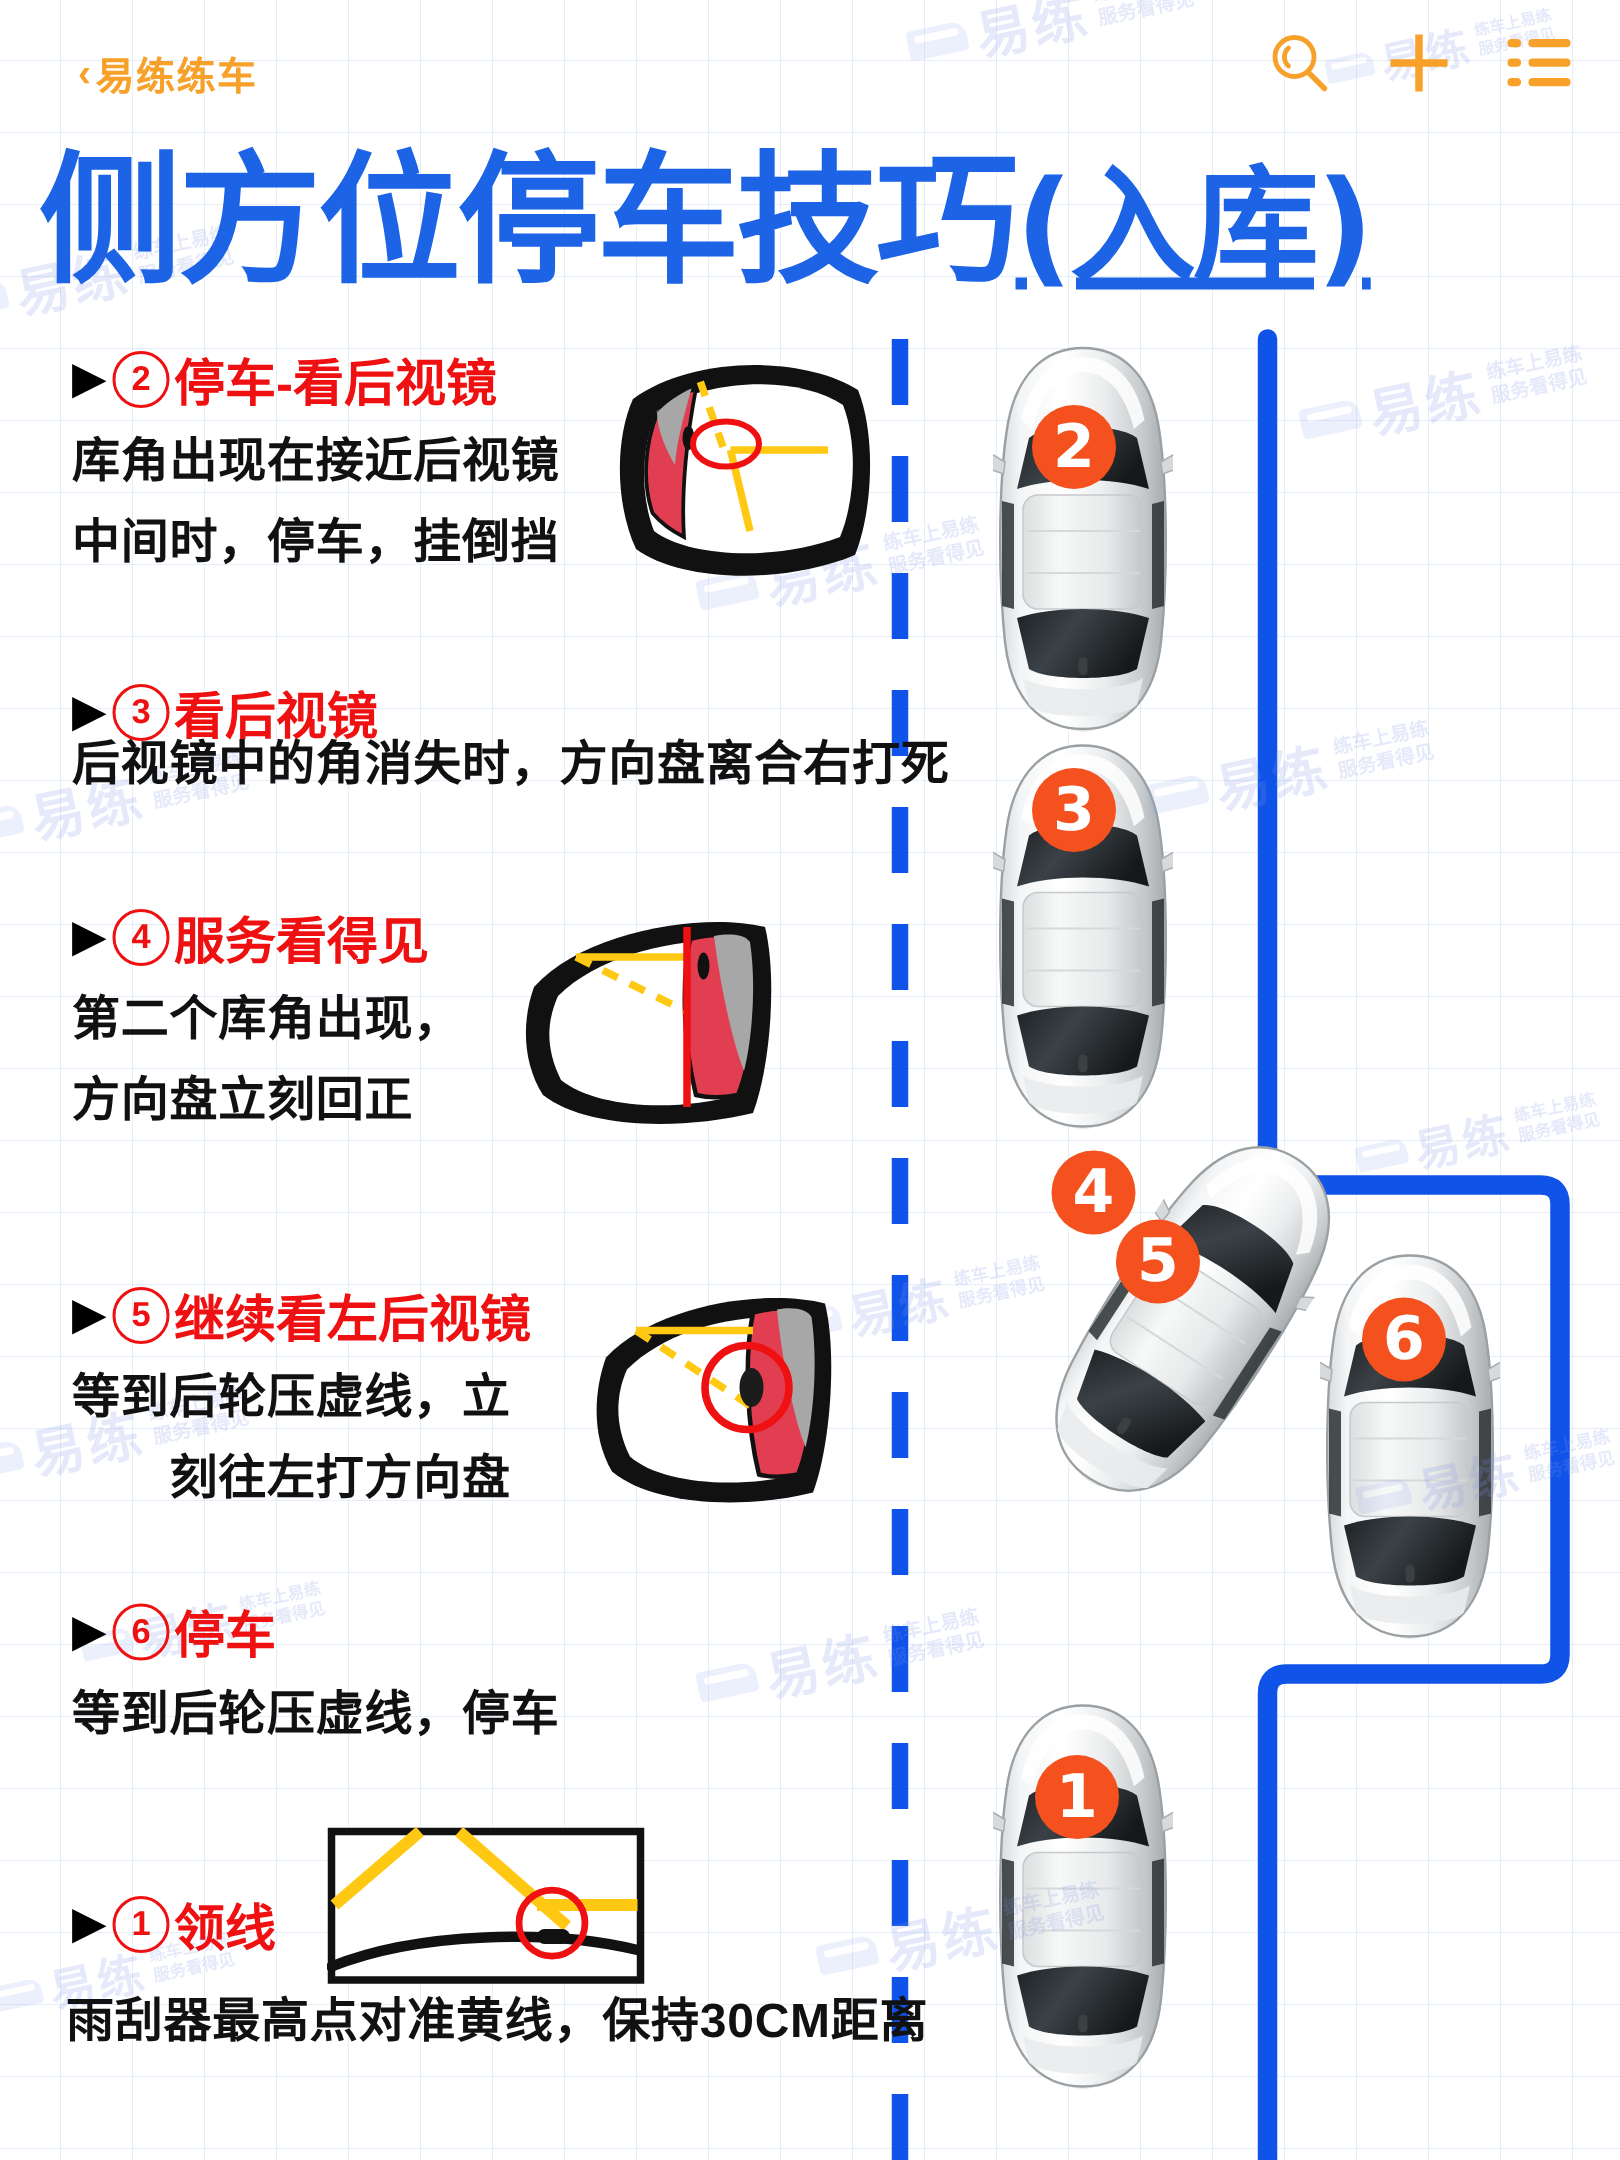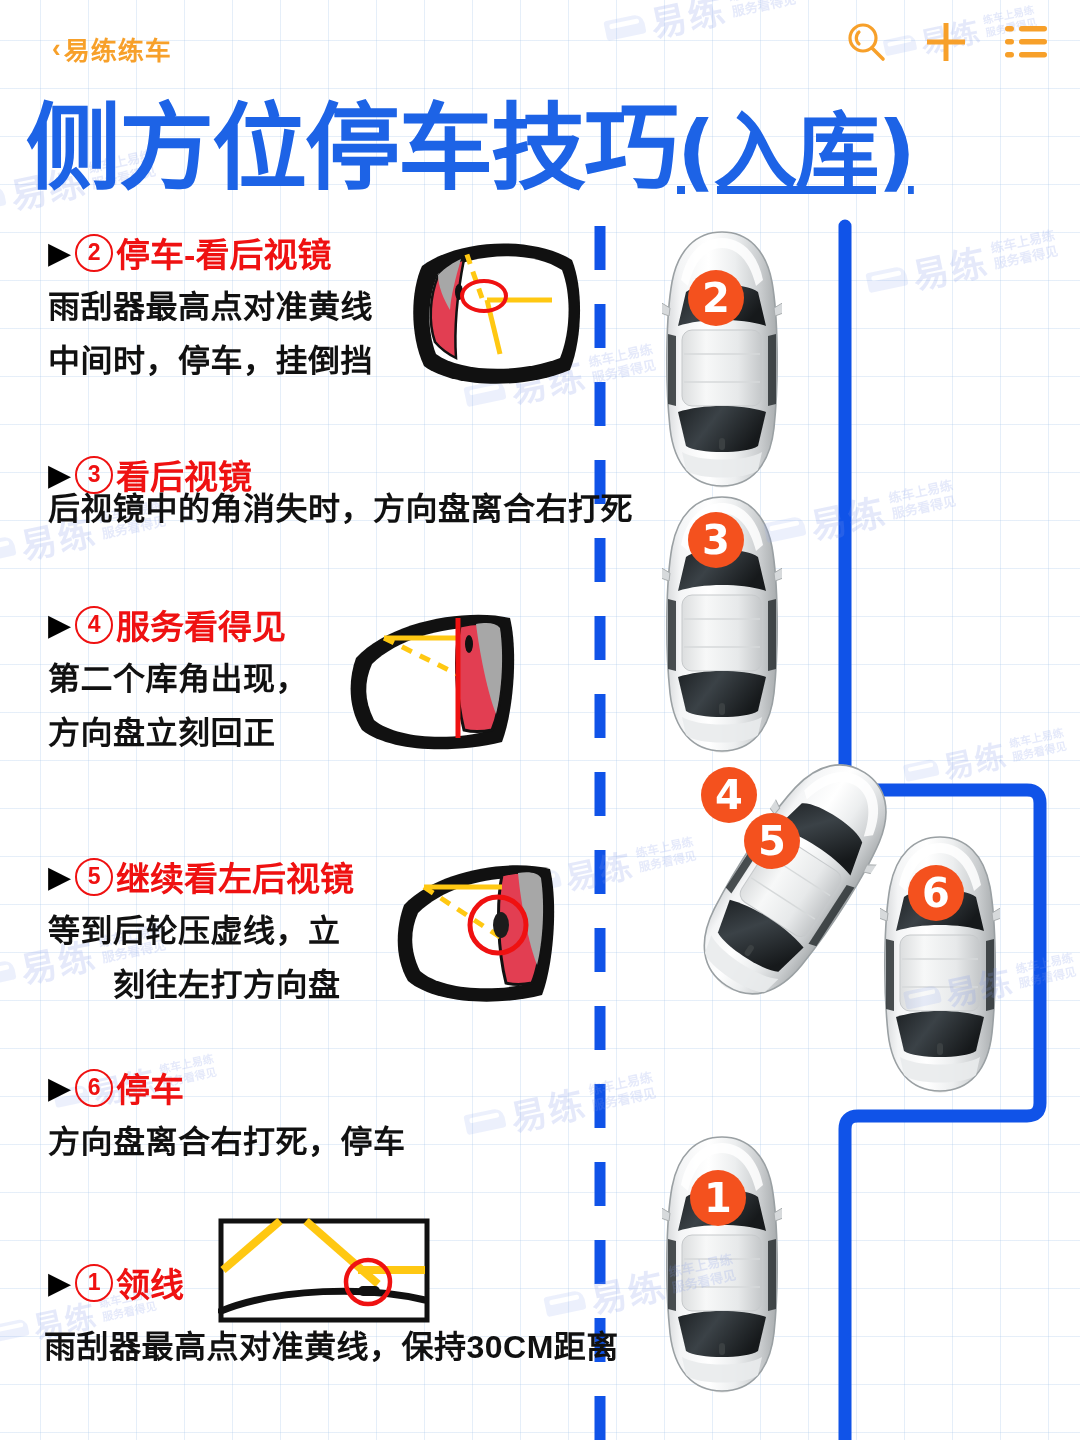--- a/index.html
+++ b/index.html
@@ -329,21 +329,21 @@
 
   <div id="title">
     <span>侧方位停车技巧</span><span class="paren">(入库)</span>
   </div>
 
   <div class="step-head" style="left:48px;top:228px;">
     <span class="tri">▶</span>
     <span class="circnum">2</span>
     <span>停车-看后视镜</span>
   </div>
-  <div class="step-body" style="left:48px;top:280px;">雨刮器最高点对准黄线
+  <div class="step-body" style="left:48px;top:280px;">库角出现在接近后视镜
 中间时，停车，挂倒挡</div>
 
   <svg class="mirror" style="left:402px;top:230px;" width="195" height="160" viewBox="0 0 195 160">
 
     <path d="M20 36 C 58 8 132 6 170 30 C 182 60 180 110 168 140
              C 120 160 52 158 22 136 C 8 106 8 62 20 36 Z" fill="#111"></path>
 
     <path d="M36 44 C 70 22 130 20 160 40 C 170 66 168 104 158 128
              C 116 144 58 142 34 124 C 24 98 26 66 36 44 Z" fill="#ffffff"></path>
 
@@ -417,21 +417,21 @@
     <ellipse cx="111" cy="70" rx="8" ry="13" fill="#1c1c1c"></ellipse>
 
     <circle cx="108" cy="70" r="28" fill="none" stroke="#ef1111" stroke-width="5"></circle>
   </svg>
 
   <div class="step-head" style="left:48px;top:1063px;">
     <span class="tri">▶</span>
     <span class="circnum">6</span>
     <span>停车</span>
   </div>
-  <div class="step-body" style="left:48px;top:1115px;white-space:nowrap;">方向盘离合右打死，停车</div>
+  <div class="step-body" style="left:48px;top:1115px;white-space:nowrap;">等到后轮压虚线，停车</div>
 
   <div class="step-head" style="left:48px;top:1258px;">
     <span class="tri">▶</span>
     <span class="circnum">1</span>
     <span>领线</span>
   </div>
   <div class="step-body" style="left:44px;top:1320px;white-space:nowrap;font-size:32px;">雨刮器最高点对准黄线，保持30CM距离</div>
 
   <svg class="mirror" style="left:218px;top:1218px;" width="212" height="105" viewBox="0 0 212 105">
     <rect x="3" y="3" width="206" height="99" fill="#ffffff" stroke="#111" stroke-width="5"></rect>

